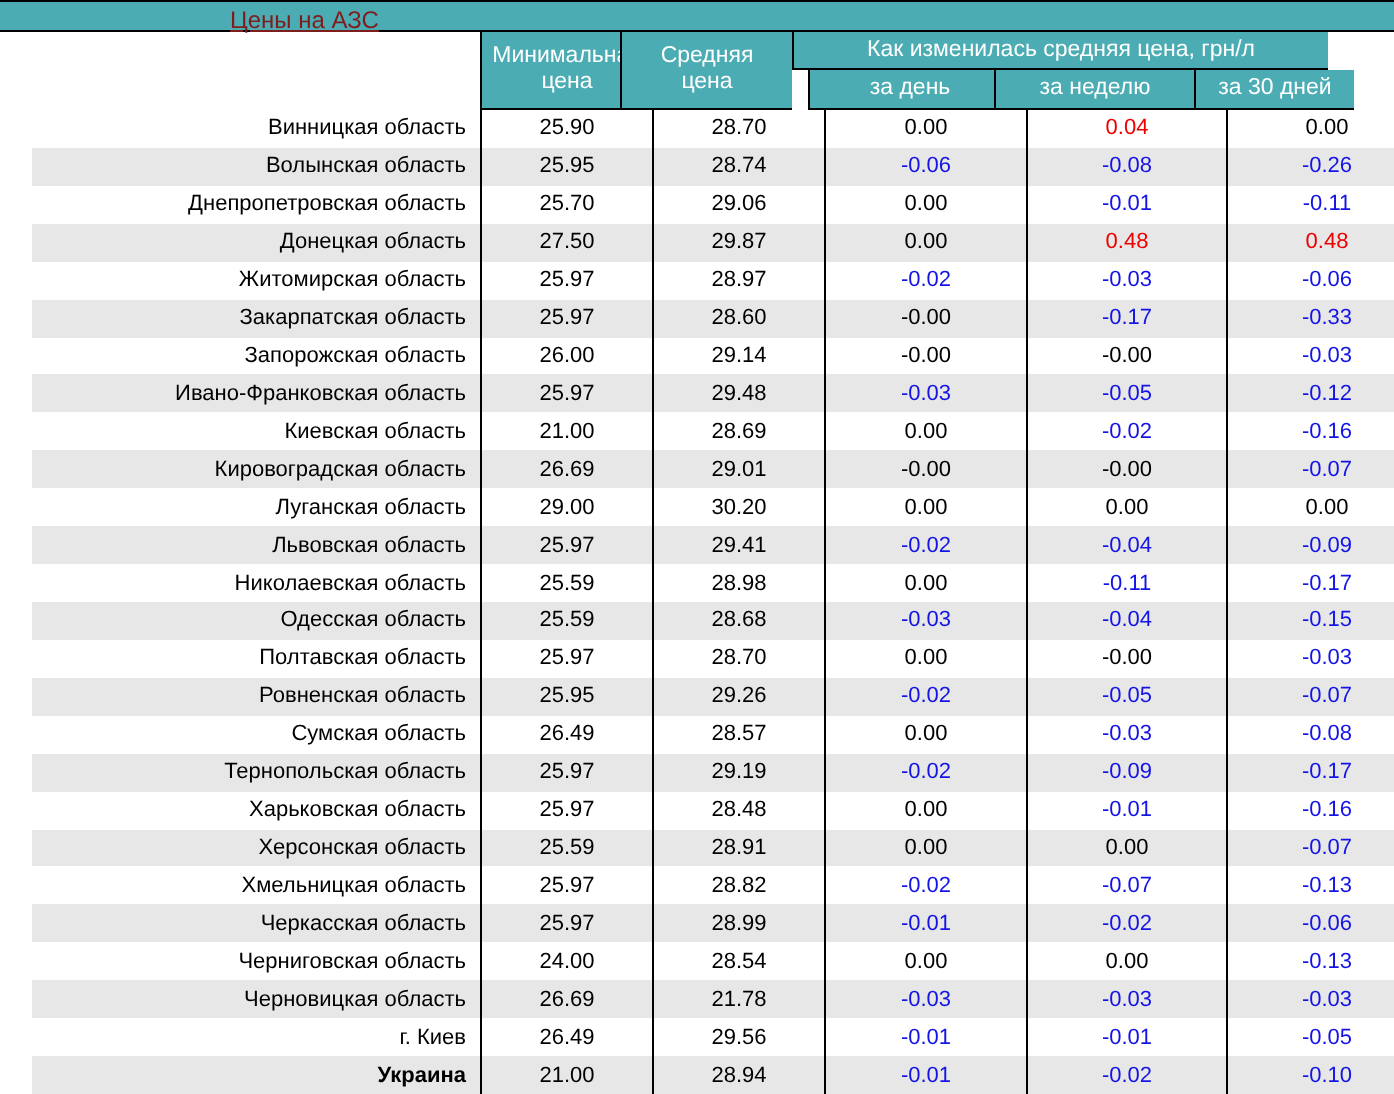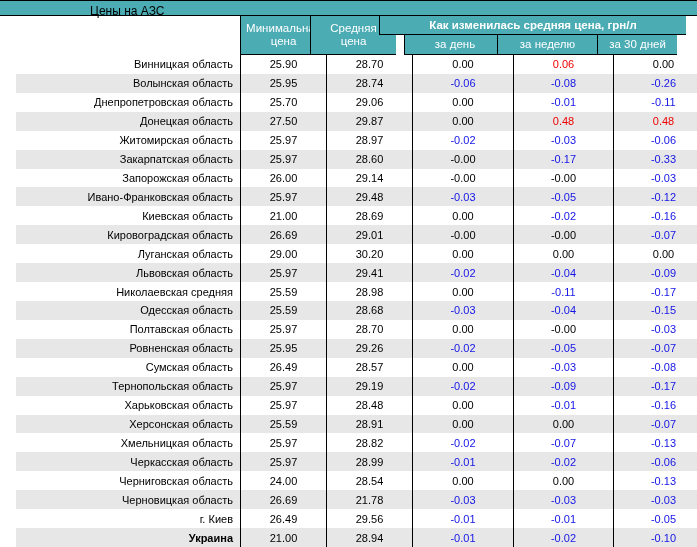--- a/index.html
+++ b/index.html
@@ -11,35 +11,35 @@
     font-family:"Liberation Sans", sans-serif; background:#fff;
     -webkit-font-smoothing:antialiased;
   }
   
   .title-bar{
     box-sizing:border-box; width:697px; height:16px;
     background:var(--accent);
     border-top:1px solid #000; border-bottom:1px solid #000;
   }
   .title-bar span{
-    display:inline-block; padding-left:90px; color:#000000;
-    font-size:12px; line-height:14px; white-space:nowrap;
+    display:inline-block; padding-left:115px; color:#7f1d1d;
+    font-size:12px; line-height:14px; white-space:nowrap;text-decoration:underline;
   }
   
   .header{position:relative; width:697px; height:39px;}
   .hcell{
     position:absolute; box-sizing:border-box; background:var(--accent);
     border-left:1px solid #000; border-bottom:1px solid #000;
     color:#fff; font-size:11.5px; text-align:center;
     display:flex; align-items:center; justify-content:center;
     white-space:pre-line; line-height:13px;
   }
   .h-min  {left:240px; top:0; width:86px;  height:39px;}
   .h-avg  {left:310px; top:0; width:86px;  height:39px;}
-  .h-group{left:379px; top:0; width:307px; height:19px;font-weight:bold;}
+  .h-group{left:396px; top:0; width:268px; height:19px;}
   .h-day  {left:404px; top:19px; width:101px; height:20px;}
   .h-week {left:497px; top:19px; width:100px; height:20px;}
   .h-month{left:597px; top:19px; width:80px; height:20px;}
   
   .rows{
     display:flex; flex-direction:column;
     width:697px; height:492px;margin-left:16px;
   }
   .row{flex:1; display:flex; background:#fff;}
   .row.stripe{background:var(--stripe);}
@@ -76,21 +76,21 @@
     <div class="hcell h-week">за неделю</div>
     <div class="hcell h-month">за 30 дней</div>
   </div>
 
   <div class="rows" id="rows">
       <div class="row">
         <div class="cell c-region">Винницкая область</div>
         <div class="cell c-min">25.90</div>
         <div class="cell c-avg">28.70</div>
         <div class="cell c-day">0.00</div>
-        <div class="cell c-week val-pos">0.06</div>
+        <div class="cell c-week val-pos">0.04</div>
         <div class="cell c-month">0.00</div>
       </div>
       <div class="row stripe">
         <div class="cell c-region">Волынская область</div>
         <div class="cell c-min">25.95</div>
         <div class="cell c-avg">28.74</div>
         <div class="cell c-day val-neg">-0.06</div>
         <div class="cell c-week val-neg">-0.08</div>
         <div class="cell c-month val-neg">-0.26</div>
       </div>
@@ -168,21 +168,21 @@
       </div>
       <div class="row stripe">
         <div class="cell c-region">Львовская область</div>
         <div class="cell c-min">25.97</div>
         <div class="cell c-avg">29.41</div>
         <div class="cell c-day val-neg">-0.02</div>
         <div class="cell c-week val-neg">-0.04</div>
         <div class="cell c-month val-neg">-0.09</div>
       </div>
       <div class="row">
-        <div class="cell c-region">Николаевская средняя</div>
+        <div class="cell c-region">Николаевская область</div>
         <div class="cell c-min">25.59</div>
         <div class="cell c-avg">28.98</div>
         <div class="cell c-day">0.00</div>
         <div class="cell c-week val-neg">-0.11</div>
         <div class="cell c-month val-neg">-0.17</div>
       </div>
       <div class="row stripe">
         <div class="cell c-region">Одесская область</div>
         <div class="cell c-min">25.59</div>
         <div class="cell c-avg">28.68</div>

